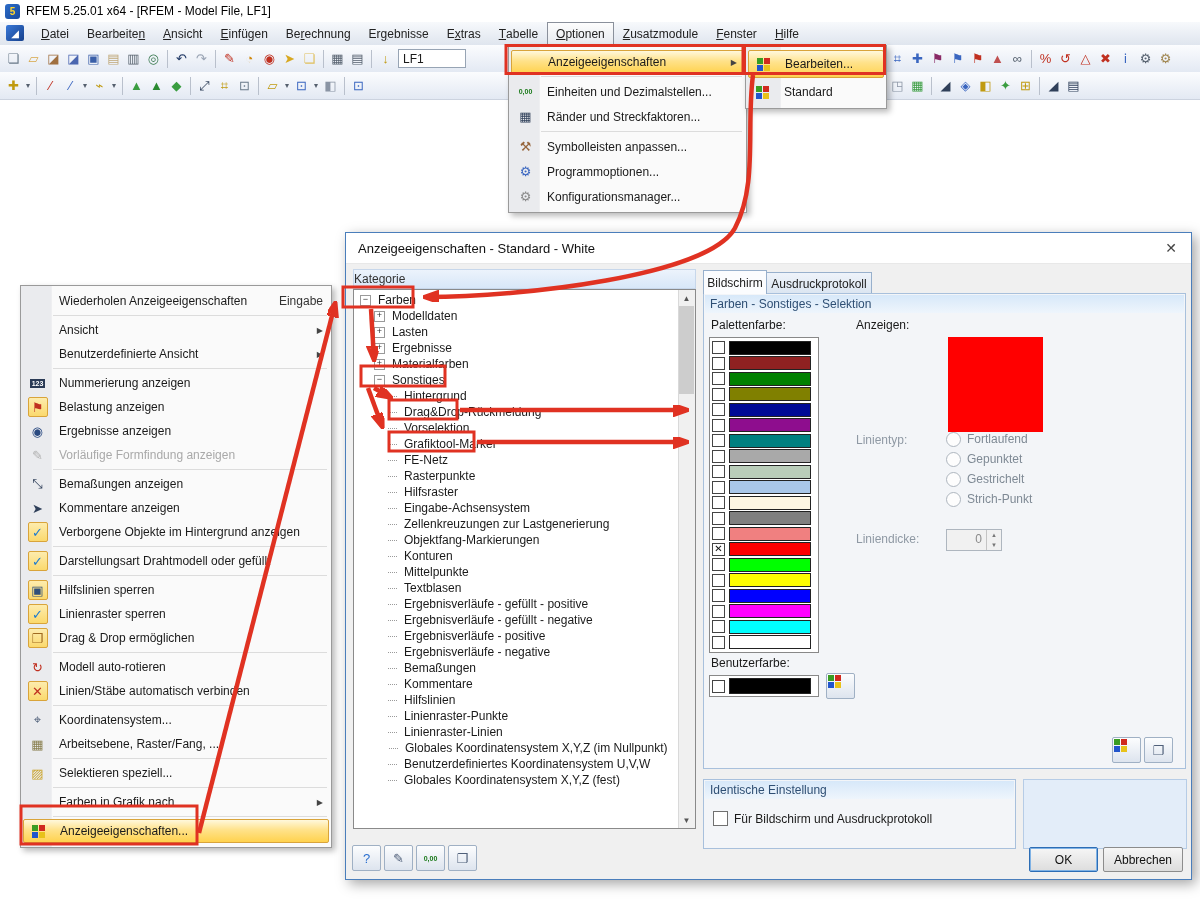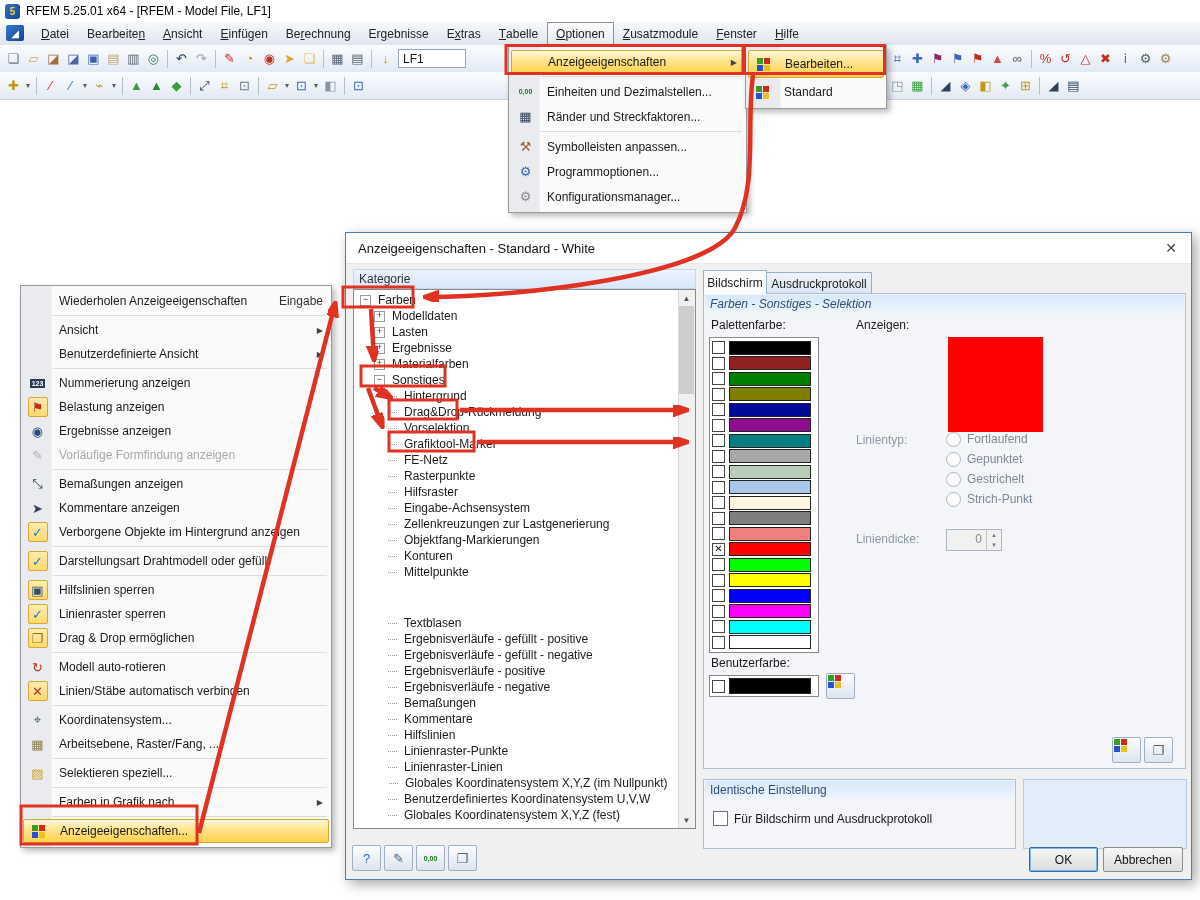--- a/index.html
+++ b/index.html
@@ -51,21 +51,21 @@
   .msep{height:1px;background:#dcdcdc;margin:2px 4px 2px 32px;}
   #optmenu{left:508px;top:45px;width:237px;}
   #submenu{left:745px;top:45px;width:140px;background-image:linear-gradient(90deg,#eaebee 0,#eaebee 34px,#e3e4e8 34px,#fafafa 35px);}
   #submenu .mrow{height:26px;}
   #ctxmenu{left:20px;top:285px;width:310px;z-index:25;}
 
   
   .dlg{position:absolute;left:345px;top:232px;width:845px;height:646px;background:#f0f0f0;border:1px solid #4a7ebb;box-shadow:4px 4px 12px rgba(0,0,0,.35);z-index:10;}
   .dtitle{position:absolute;left:0;top:0;right:0;height:30px;background:#fff;border-bottom:1px solid #e8e8e8;display:flex;align-items:center;padding-left:12px;font-size:13px;color:#111;}
   .dclose{position:absolute;right:12px;top:7px;width:16px;height:16px;font-size:14px;color:#444;display:flex;align-items:center;justify-content:center;}
-  .katbar{position:absolute;left:7px;top:36px;width:343px;height:20px;background:linear-gradient(#ecf3fc,#d8e7f8);border:1px solid #c7d7eb;box-sizing:border-box;line-height:18px;padding-left:5px;color:#333;}
+  .katbar{position:absolute;left:7px;top:36px;width:343px;height:20px;background:linear-gradient(#ecf3fc,#d8e7f8);border:1px solid #c7d7eb;box-sizing:border-box;line-height:18px;color:#333;}
   .tree{position:absolute;left:7px;top:56px;width:343px;height:540px;background:#fff;border:1px solid #8a8a8a;box-sizing:border-box;overflow:hidden;padding-top:2px;}
   .trow{height:16px;display:flex;align-items:center;white-space:nowrap;}
   .exp{width:9px;height:9px;border:1px solid #9a9a9a;background:#fff;font-size:9px;line-height:7px;text-align:center;margin-right:4px;flex:0 0 9px;color:#333;}
   .dash{width:9px;border-top:1px dotted #9a9a9a;margin-right:4px;flex:0 0 9px;}
   .tlabel{padding:1px 3px;color:#1a1a1a;}
   .tlabel.sel{background:#1c70e0;color:#fff;}
   .vsb{position:absolute;top:0;right:0;width:16px;height:100%;background:#f0f0f0;border-left:1px solid #d9d9d9;}
   .vsb .arr{position:absolute;left:0;width:15px;height:16px;font-size:8px;color:#555;display:flex;align-items:center;justify-content:center;background:#f0f0f0;}
   .vsb .thumb{position:absolute;left:0;top:16px;width:15px;height:88px;background:#cdcdcd;}
   .tab{position:absolute;display:flex;align-items:center;justify-content:center;border:1px solid #98b0cc;border-bottom:none;background:linear-gradient(#eef3fa,#dbe5f1);color:#222;}
@@ -496,21 +496,21 @@
             <span class="tlabel">Objektfang-Markierungen</span>
           </div>
           <div class="trow" style="padding-left: 34px;">
             <span class="dash"></span>
             <span class="tlabel">Konturen</span>
           </div>
           <div class="trow" style="padding-left: 34px;">
             <span class="dash"></span>
             <span class="tlabel">Mittelpunkte</span>
           </div>
-          <div class="trow" style="padding-left: 34px; margin-top: 35px;">
+          <div class="trow" style="padding-left: 34px;">
             <span class="dash"></span>
             <span class="tlabel">Textblasen</span>
           </div>
           <div class="trow" style="padding-left: 34px;">
             <span class="dash"></span>
             <span class="tlabel">Ergebnisverläufe - gefüllt - positive</span>
           </div>
           <div class="trow" style="padding-left: 34px;">
             <span class="dash"></span>
             <span class="tlabel">Ergebnisverläufe - gefüllt - negative</span>
@@ -560,21 +560,21 @@
         <span class="arr" style="top:0">▲</span>
         <span class="thumb"></span>
         <span class="arr" style="bottom:0">▼</span>
       </div>
     </div>
 
     <div class="tab active" style="left:357px;top:37px;width:62px;height:23px;">Bildschirm</div>
     <div class="tab" style="left:420px;top:39px;width:104px;height:21px;">Ausdruckprotokoll</div>
 
     <div class="grp"></div>
-    <div class="ghead" style="left:359px;top:62px;width:479px;font-style:italic;">Farben - Sonstiges - Selektion</div>
+    <div class="ghead" style="left:359px;top:62px;width:479px;">Farben - Sonstiges - Selektion</div>
 
     <span class="lab" style="left:365px;top:85px;">Palettenfarbe:</span>
     <div class="palbox" id="palbox">
         <div class="prow">
           <span class="cb"></span>
           <span class="swatch" style="background: rgb(0, 0, 0);"></span>
         </div>
         <div class="prow">
           <span class="cb"></span>
           <span class="swatch" style="background: rgb(143, 33, 33);"></span>

